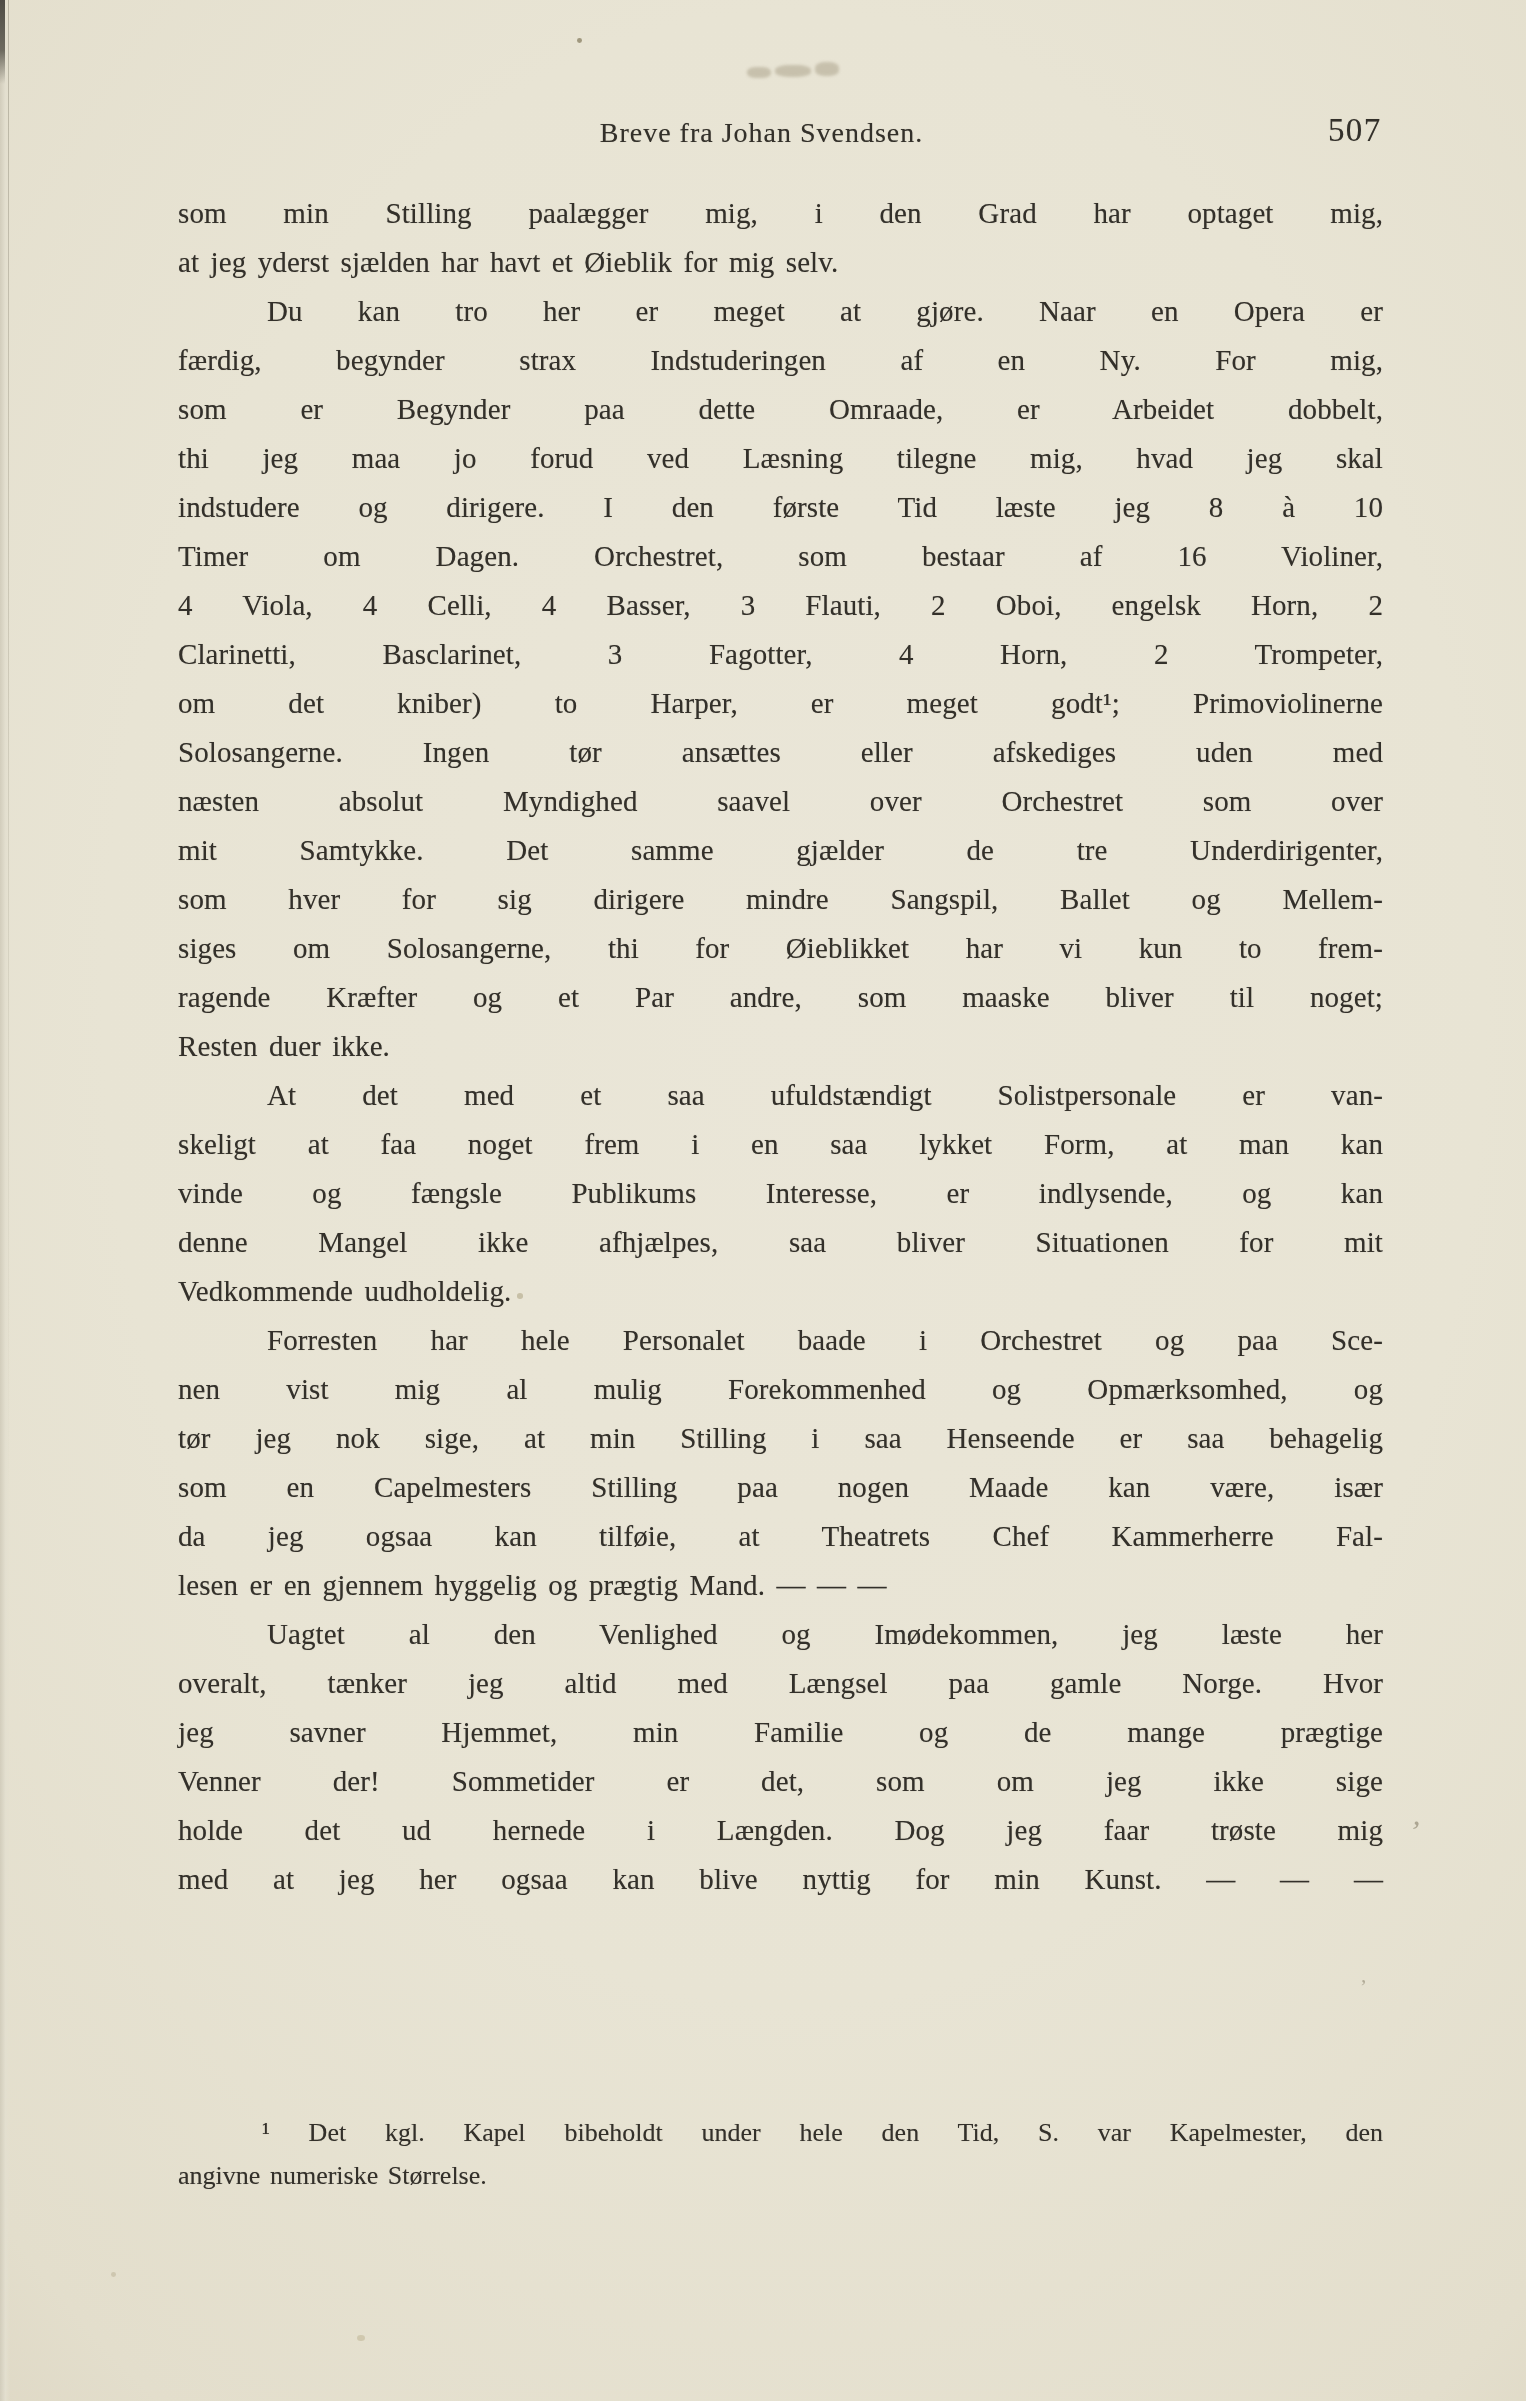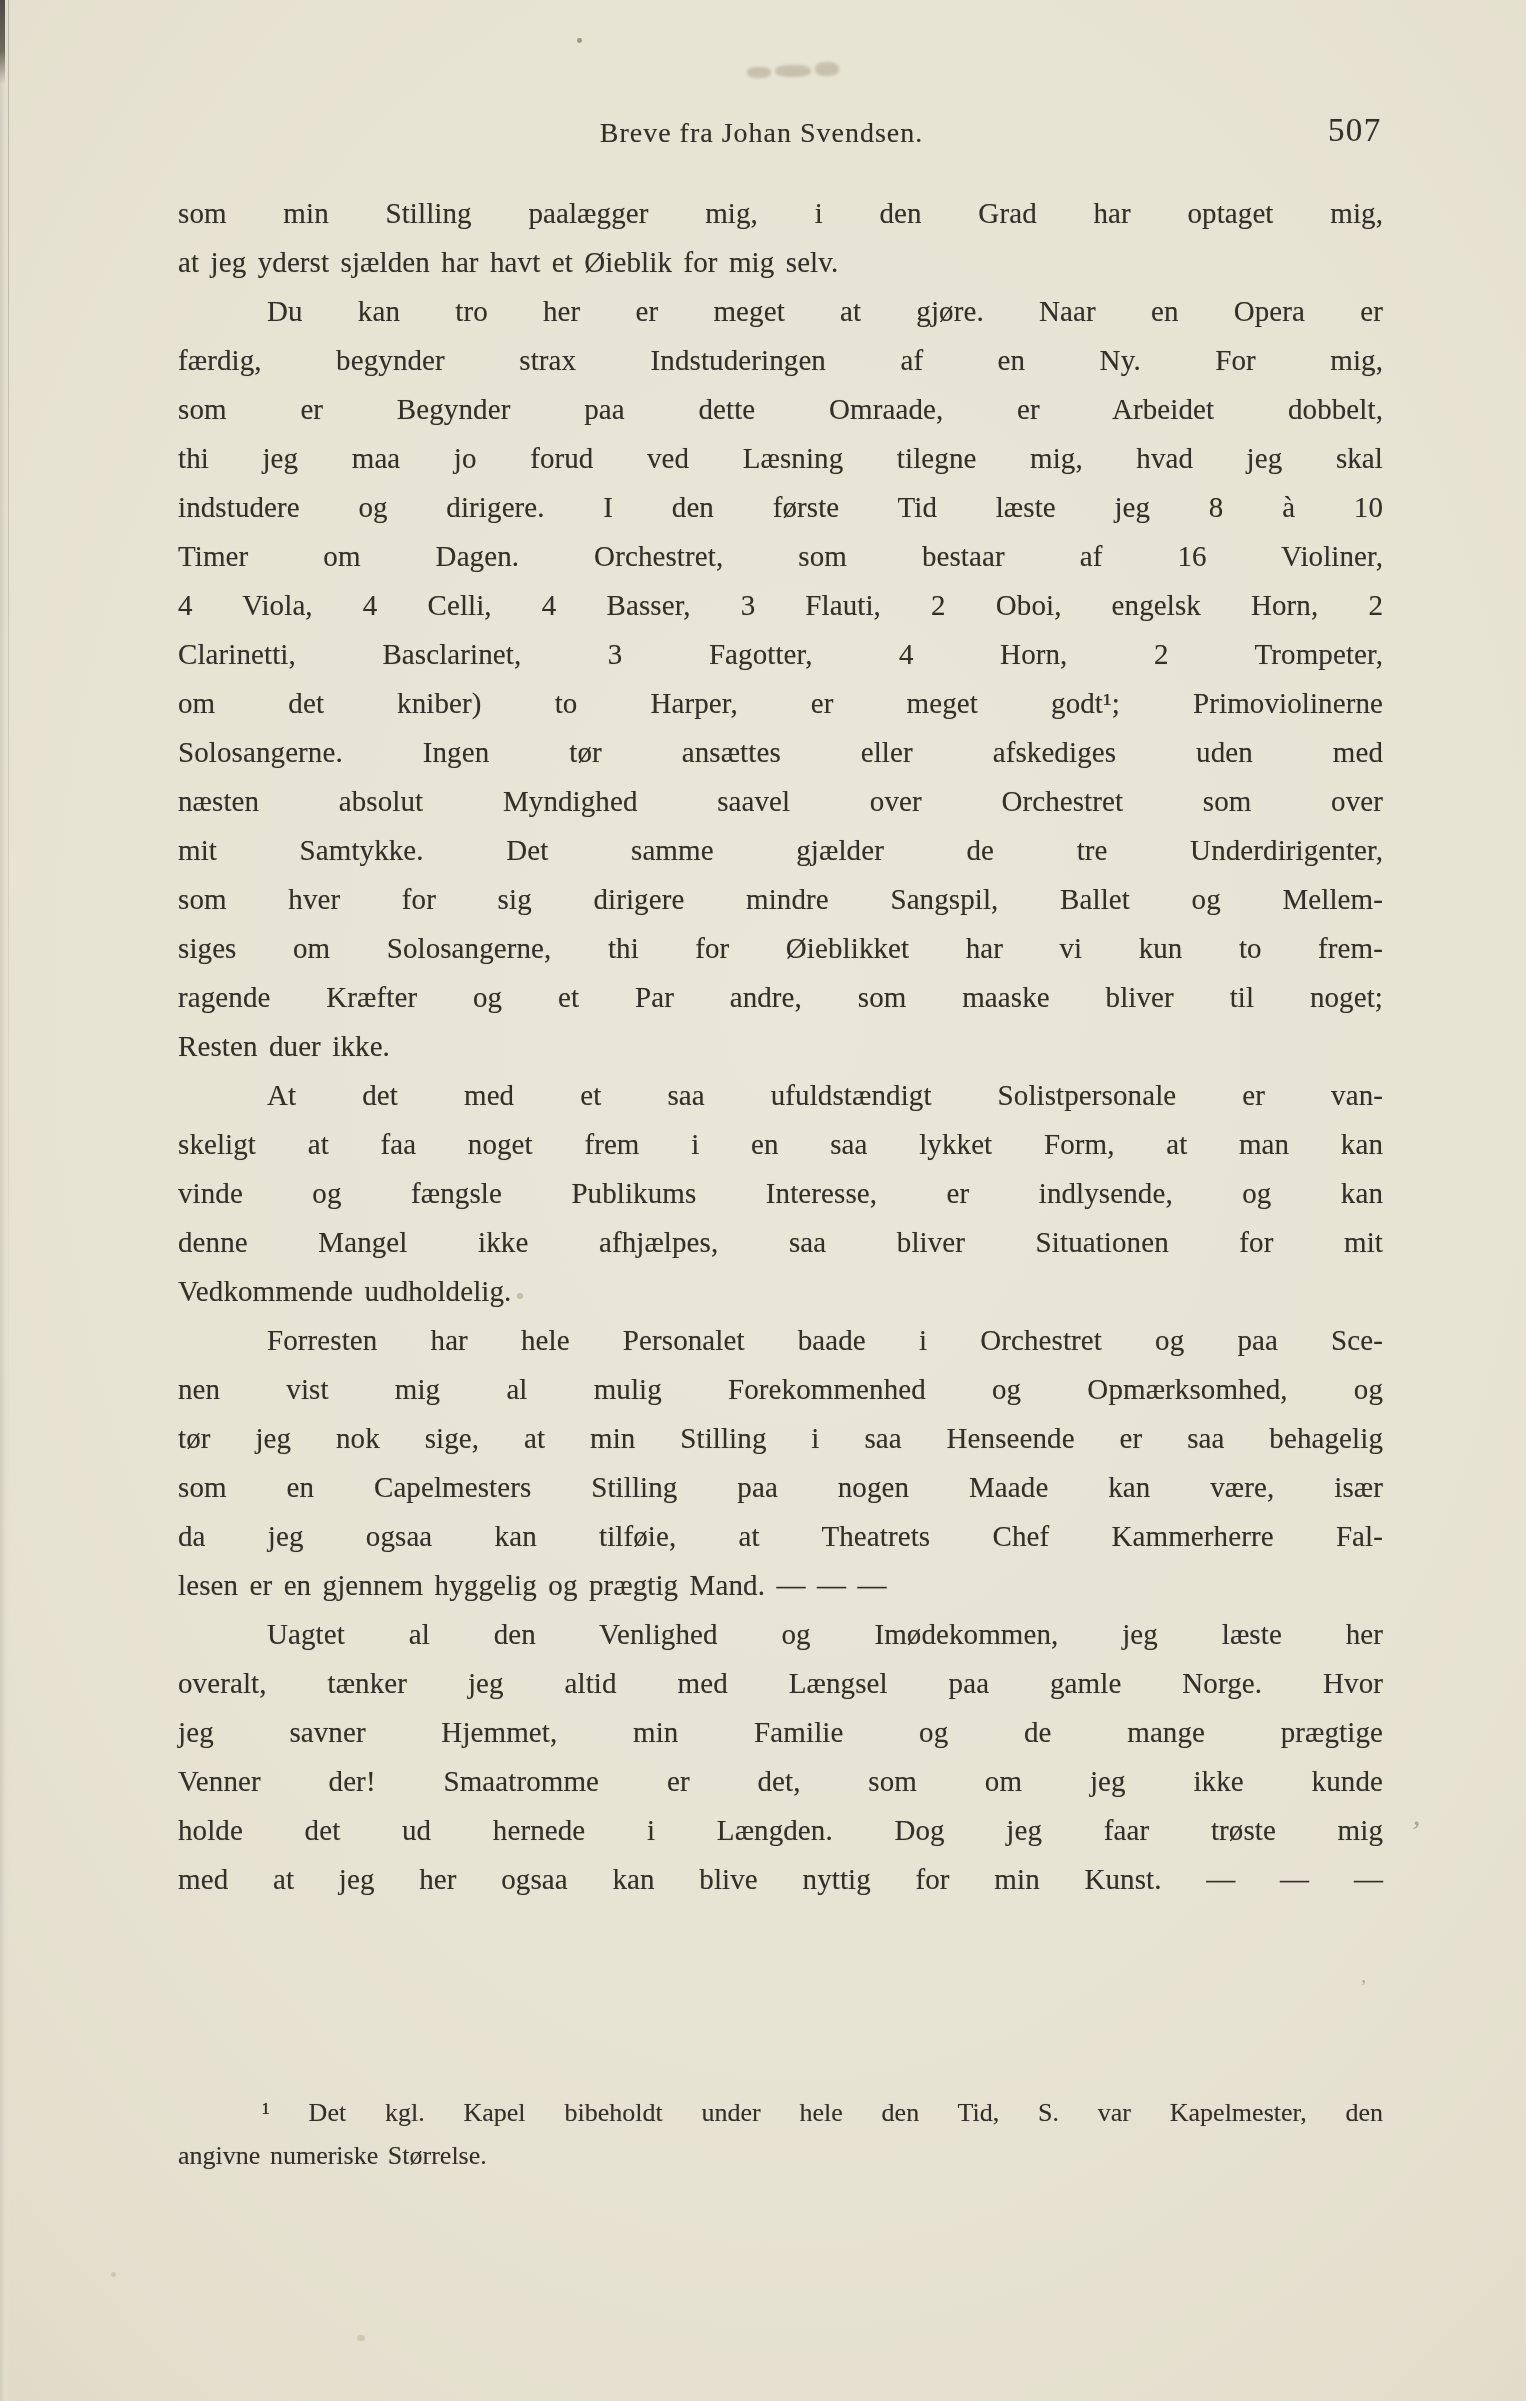--- a/index.html
+++ b/index.html
@@ -45,21 +45,21 @@
     font-size:29px;line-height:49px;word-spacing:.14em;letter-spacing:0.1px;
     text-shadow:0 0 0.7px rgba(51,48,42,.38);}
   .line{min-height:49px;}
   .line.j{text-align:justify;text-align-last:justify;}
   .line.in{padding-left:89px;}
   
   .footnote{position:absolute;left:178px;top:2091px;width:1205px;
     font-size:26px;line-height:43px;word-spacing:.12em;
     text-shadow:0 0 0.7px rgba(51,48,42,.35);}
   .footnote .line{min-height:43px;}
-  .footnote .line.in{padding-left:84px;}
+  .footnote .line.in{padding-left:84px;margin-top:20px;}
 </style>
 </head>
 <body>
 
 <div class="page">
   <div class="edge-left"></div>
   <div class="edge-left-line"></div>
   <div class="corner-dark"></div>
 
   <div class="bleed">
@@ -105,21 +105,21 @@
       <div class="line">Vedkommende uudholdelig.</div>
       <div class="line j in">Forresten har hele Personalet baade i Orchestret og paa Sce-</div>
       <div class="line j">nen vist mig al mulig Forekommenhed og Opmærksomhed, og</div>
       <div class="line j">tør jeg nok sige, at min Stilling i saa Henseende er saa behagelig</div>
       <div class="line j">som en Capelmesters Stilling paa nogen Maade kan være, især</div>
       <div class="line j">da jeg ogsaa kan tilføie, at Theatrets Chef Kammerherre Fal-</div>
       <div class="line">lesen er en gjennem hyggelig og prægtig Mand. — — —</div>
       <div class="line j in">Uagtet al den Venlighed og Imødekommen, jeg læste her</div>
       <div class="line j">overalt, tænker jeg altid med Længsel paa gamle Norge. Hvor</div>
       <div class="line j">jeg savner Hjemmet, min Familie og de mange prægtige</div>
-      <div class="line j">Venner der! Smaatromme er det, som om jeg ikke kunde</div>
+      <div class="line j">Venner der! Sommetider er det, som om jeg ikke sige</div>
       <div class="line j">holde det ud hernede i Længden. Dog jeg faar trøste mig</div>
       <div class="line j">med at jeg her ogsaa kan blive nyttig for min Kunst. — — —</div>
     </main>
 
   <section class="footnote" id="footnote-lines">
       <div class="line j in">¹ Det kgl. Kapel bibeholdt under hele den Tid, S. var Kapelmester, den</div>
       <div class="line">angivne numeriske Størrelse.</div>
     </section>
 </div>
 

